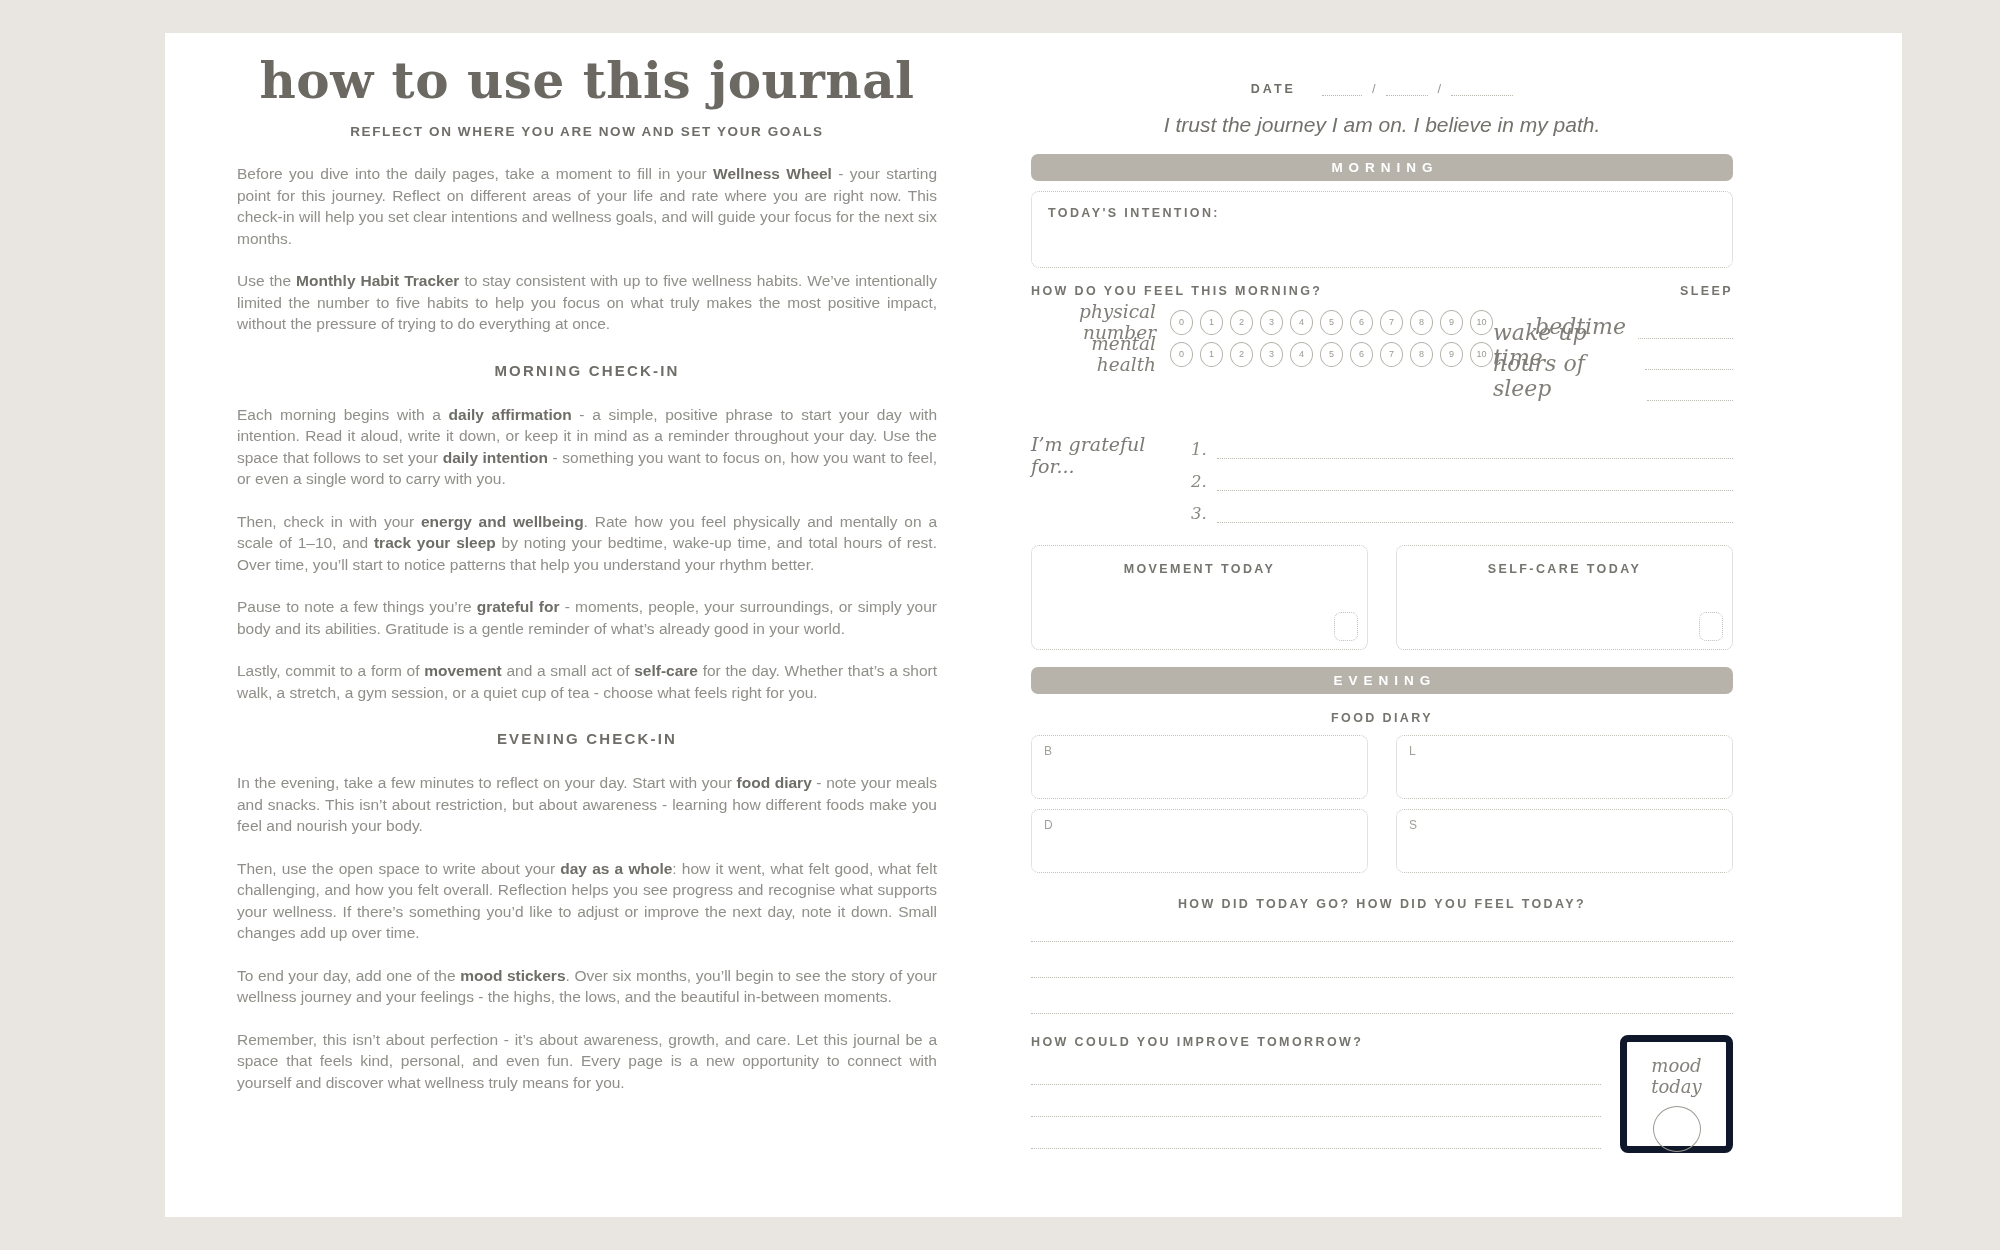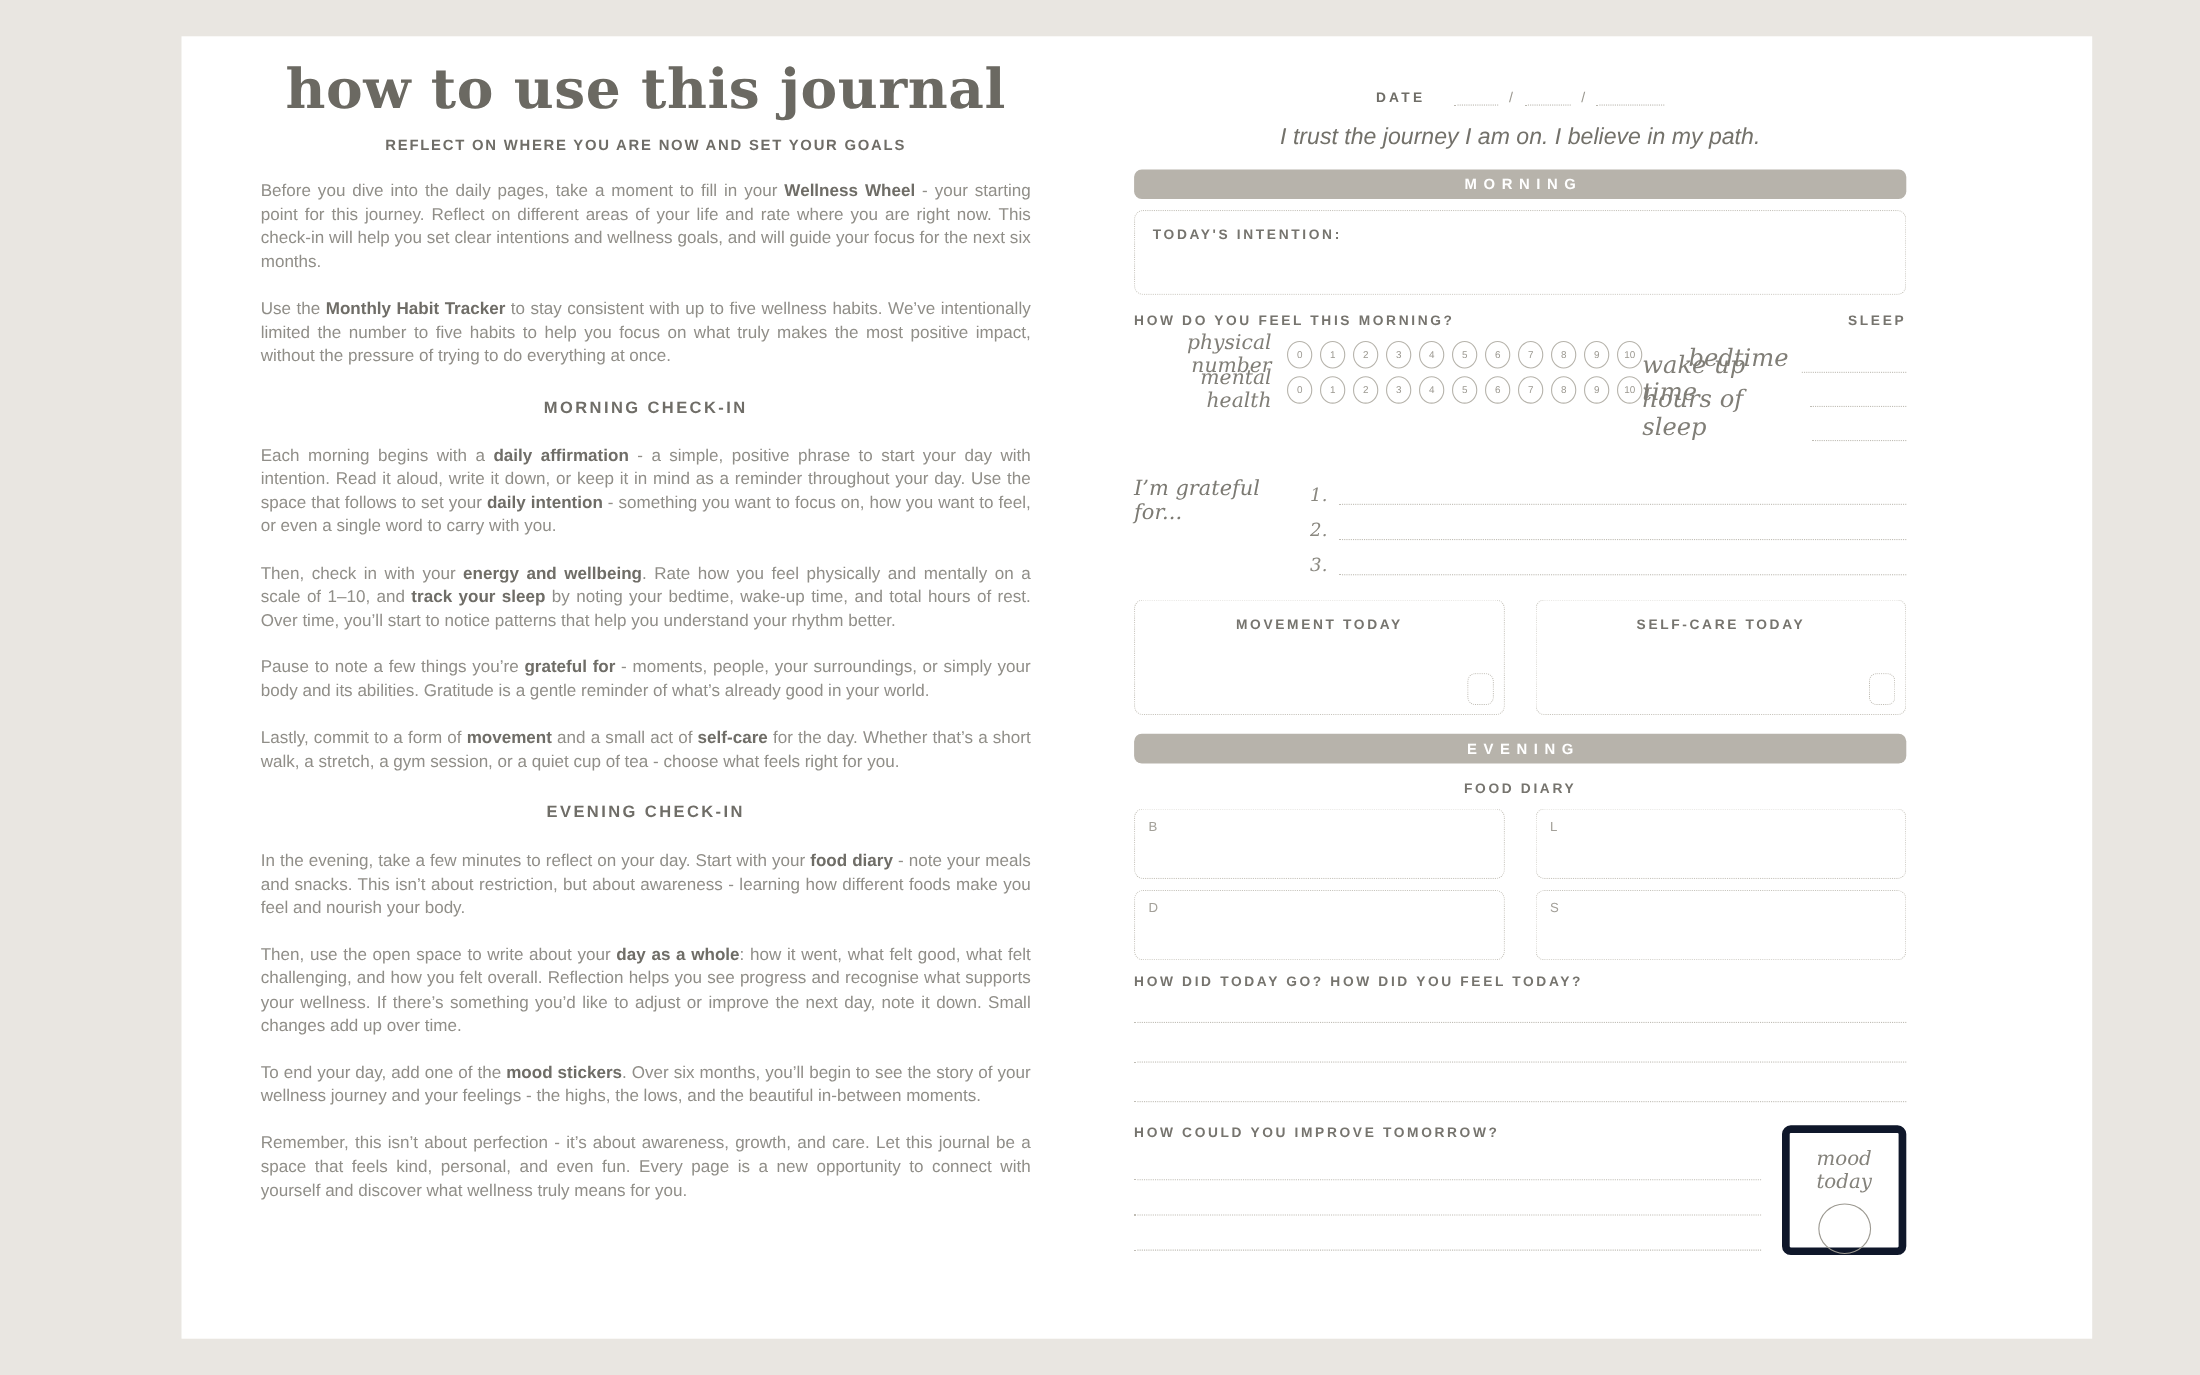--- a/index.html
+++ b/index.html
@@ -56,21 +56,21 @@
   .grateful-line { flex:1; border-bottom:1px dotted #bfbcb4; height:24px; }
   .two-boxes { margin-top:22px; display:flex; gap:28px; }
   .care-box { flex:1; height:105px; border:1px dotted #c6c3bb; border-radius:8px; position:relative;
     text-align:center; padding-top:13px; }
   .corner-check { position:absolute; right:9px; bottom:8px; width:24px; height:29px;
     border:1px dotted #c0bdb5; border-radius:7px; }
   .food-label { margin-top:14px; text-align:center; }
   .food-grid { margin-top:9px; display:grid; grid-template-columns:1fr 1fr; gap:10px 28px; }
   .food-box { height:64px; border:1px dotted #c6c3bb; border-radius:8px; padding:8px 12px;
     font-size:12px; color:#a3a099; }
-  .question { margin-top:12px; }
+  .question { margin-top:24px;text-align:center; }
   .writing-line { border-bottom:1px dotted #bfbcb4; height:36px; }
   .writing-line.first { height:31px; }
   .improve-wrap { margin-top:21px; display:flex; justify-content:space-between; }
   .improve-left { width:570px; }
   .improve-left .writing-line { height:32px; }
   .improve-left .writing-line.first { height:36px; }
   .mood-box { width:113px; height:118px; border:7px solid #0f172a; border-radius:8px; text-align:center; }
   .mood-label { margin-top:13px; font-family:"DejaVu Serif", serif; font-style:italic; font-size:18px;
     color:#84827b; }
   .mood-circle { width:48px; height:46px; border:1px solid #9c9991; border-radius:50%; margin:9px auto 0 auto; }

